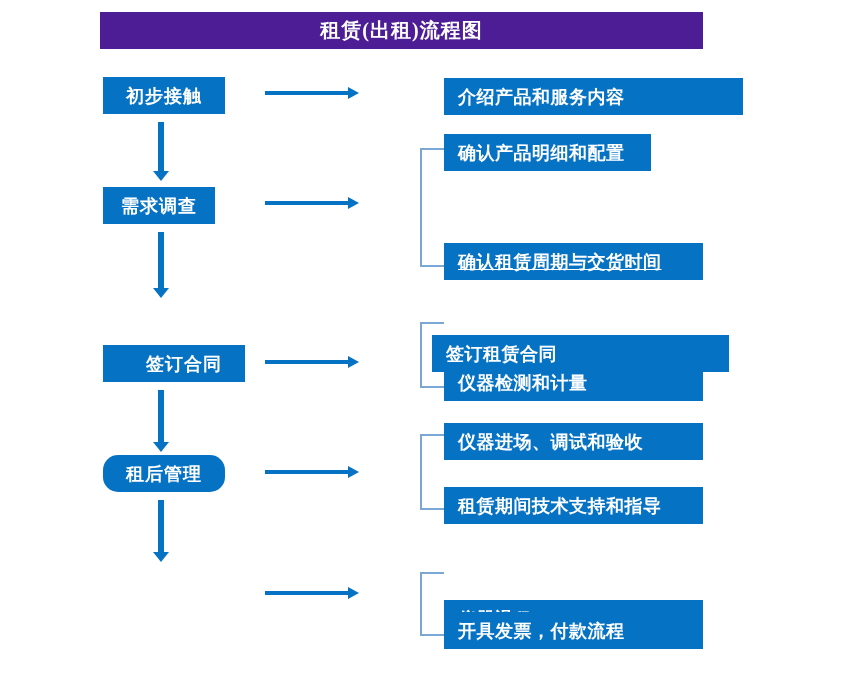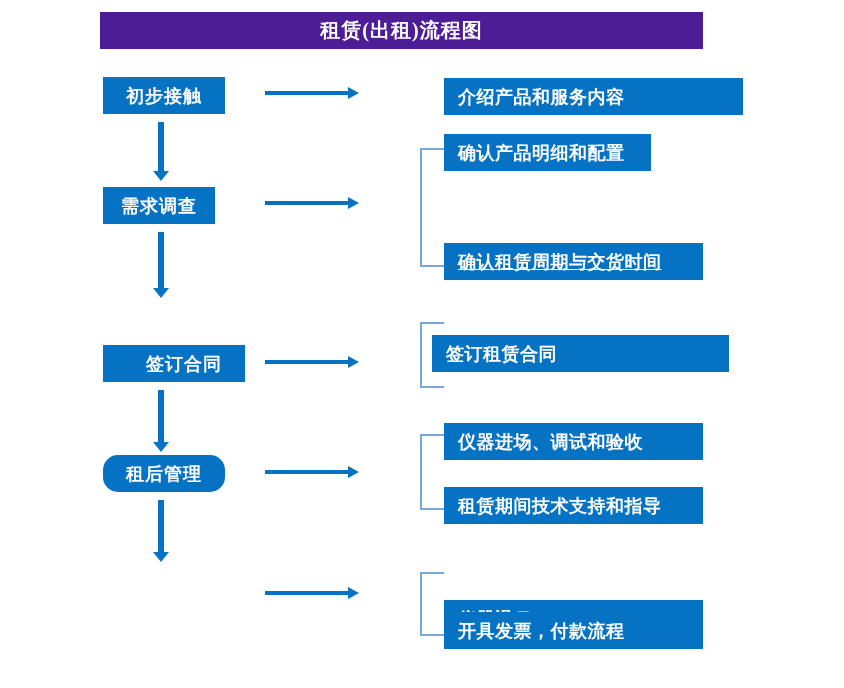--- a/index.html
+++ b/index.html
@@ -152,20 +152,21 @@
 
   <div class="v-arrow" style="left:153px; top:390px; height:62px;">
     <div class="shaft" style="height:52px;"></div>
     <div class="head" style="top:52px;"></div>
   </div>
 
   <div class="bracket" style="left:420px; top:322px; width:24px; height:66px;"></div>
 
   <div class="detail-box" style="left:432px; top:313px; width:297px; height:37px;margin-top:22px;">签订租赁合同</div>
 
+  <div class="detail-box" style="left:444px; top:364px; width:259px; height:37px;">仪器检测和计量</div>
 
   <div class="stage-box" style="left:103px; top:455px; width:122px; height:37px;border-radius:15px;">租后管理</div>
 
   <div class="h-arrow" style="left:265px; top:466px; width:94px;">
     <div class="shaft" style="width:83px;"></div>
     <div class="head" style="left:83px;"></div>
   </div>
 
   <div class="v-arrow" style="left:153px; top:500px; height:62px;">
     <div class="shaft" style="height:52px;"></div>

